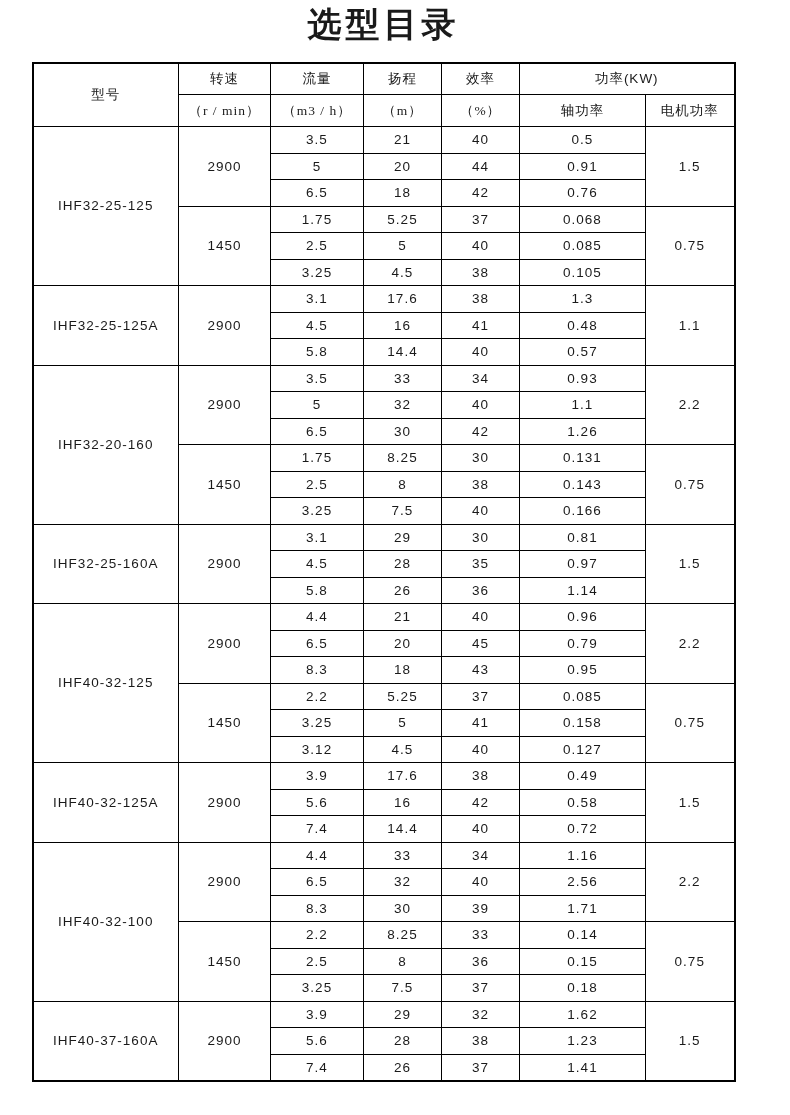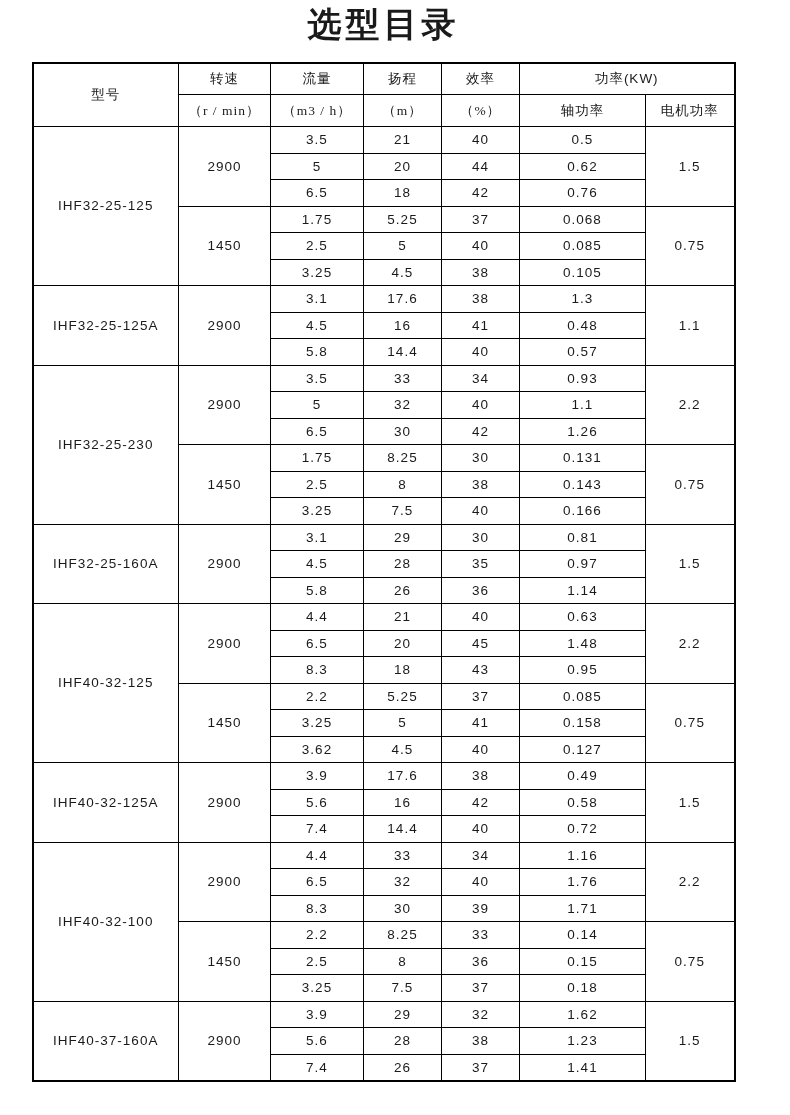--- a/index.html
+++ b/index.html
@@ -127,21 +127,21 @@
           <td class="num">3.5</td>
           <td class="num">21</td>
           <td class="num">40</td>
           <td class="num">0.5</td>
           <td rowspan="3" class="num">1.5</td>
         </tr>
         <tr>
           <td class="num">5</td>
           <td class="num">20</td>
           <td class="num">44</td>
-          <td class="num">0.62</td>
+          <td class="num">0.91</td>
         </tr>
         <tr>
           <td class="num">6.5</td>
           <td class="num">18</td>
           <td class="num">42</td>
           <td class="num">0.76</td>
         </tr>
         <tr>
           <td rowspan="3" class="num">1450</td>
           <td class="num">1.75</td>
@@ -177,21 +177,21 @@
           <td class="num">41</td>
           <td class="num">0.48</td>
         </tr>
         <tr>
           <td class="num">5.8</td>
           <td class="num">14.4</td>
           <td class="num">40</td>
           <td class="num">0.57</td>
         </tr>
         <tr class="thick-top">
-          <td rowspan="6" class="model-cell">IHF32-25-230</td>
+          <td rowspan="6" class="model-cell">IHF32-20-160</td>
           <td rowspan="3" class="num">2900</td>
           <td class="num">3.5</td>
           <td class="num">33</td>
           <td class="num">34</td>
           <td class="num">0.93</td>
           <td rowspan="3" class="num">2.2</td>
         </tr>
         <tr>
           <td class="num">5</td>
           <td class="num">32</td>
@@ -244,28 +244,28 @@
           <td class="num">26</td>
           <td class="num">36</td>
           <td class="num">1.14</td>
         </tr>
         <tr class="thick-top">
           <td rowspan="6" class="model-cell">IHF40-32-125</td>
           <td rowspan="3" class="num">2900</td>
           <td class="num">4.4</td>
           <td class="num">21</td>
           <td class="num">40</td>
-          <td class="num">0.63</td>
+          <td class="num">0.96</td>
           <td rowspan="3" class="num">2.2</td>
         </tr>
         <tr>
           <td class="num">6.5</td>
           <td class="num">20</td>
           <td class="num">45</td>
-          <td class="num">1.48</td>
+          <td class="num">0.79</td>
         </tr>
         <tr>
           <td class="num">8.3</td>
           <td class="num">18</td>
           <td class="num">43</td>
           <td class="num">0.95</td>
         </tr>
         <tr>
           <td rowspan="3" class="num">1450</td>
           <td class="num">2.2</td>
@@ -274,21 +274,21 @@
           <td class="num">0.085</td>
           <td rowspan="3" class="num">0.75</td>
         </tr>
         <tr>
           <td class="num">3.25</td>
           <td class="num">5</td>
           <td class="num">41</td>
           <td class="num">0.158</td>
         </tr>
         <tr>
-          <td class="num">3.62</td>
+          <td class="num">3.12</td>
           <td class="num">4.5</td>
           <td class="num">40</td>
           <td class="num">0.127</td>
         </tr>
         <tr class="thick-top">
           <td rowspan="3" class="model-cell">IHF40-32-125A</td>
           <td rowspan="3" class="num">2900</td>
           <td class="num">3.9</td>
           <td class="num">17.6</td>
           <td class="num">38</td>
@@ -313,21 +313,21 @@
           <td class="num">4.4</td>
           <td class="num">33</td>
           <td class="num">34</td>
           <td class="num">1.16</td>
           <td rowspan="3" class="num">2.2</td>
         </tr>
         <tr>
           <td class="num">6.5</td>
           <td class="num">32</td>
           <td class="num">40</td>
-          <td class="num">1.76</td>
+          <td class="num">2.56</td>
         </tr>
         <tr>
           <td class="num">8.3</td>
           <td class="num">30</td>
           <td class="num">39</td>
           <td class="num">1.71</td>
         </tr>
         <tr>
           <td rowspan="3" class="num">1450</td>
           <td class="num">2.2</td>

